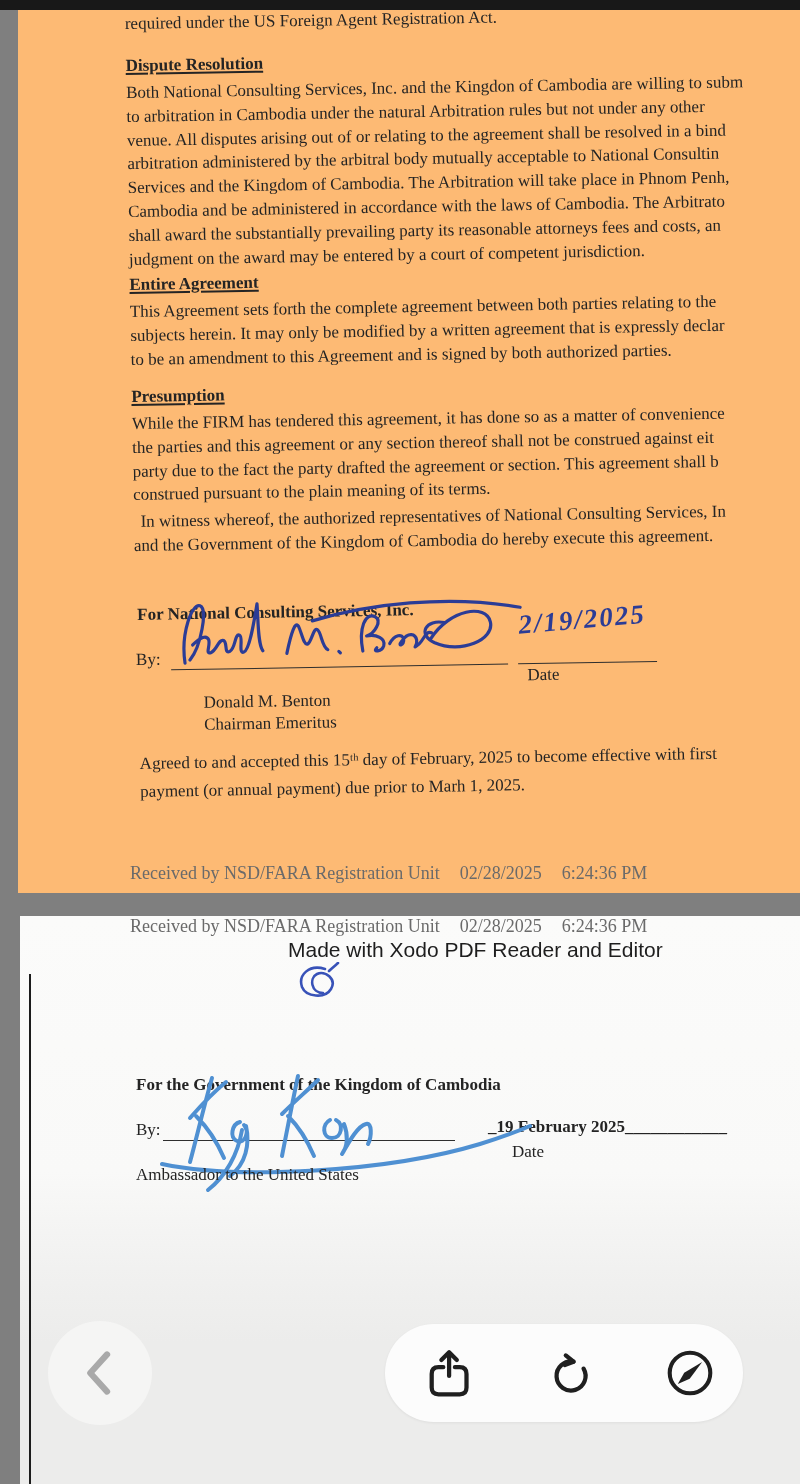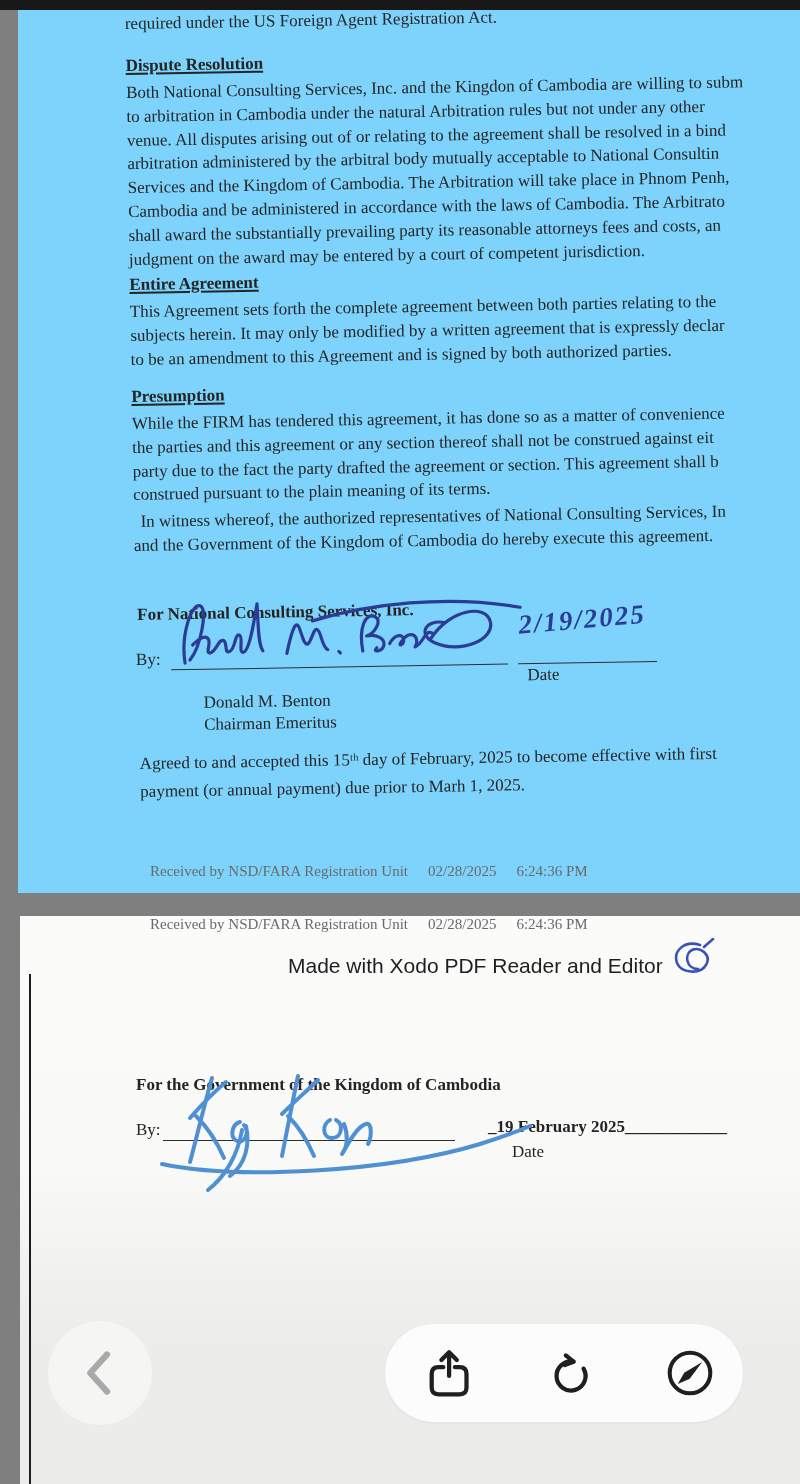--- a/index.html
+++ b/index.html
@@ -1,42 +1,42 @@
 <!DOCTYPE html>
 <html><head>
 <meta charset="utf-8">
 <style>
   html,body{margin:0;padding:0;}
   body{width:800px;height:1484px;background:#7f7f7f;font-family:"Liberation Serif","DejaVu Serif",serif;}
   .viewport{position:relative;width:800px;height:1484px;overflow:hidden;}
   .topbar{position:absolute;left:0;top:0;width:800px;height:10px;background:#181818;z-index:5;}
 
   
-  .page{position:absolute;background:#7dd3fc;}
+  .page{position:absolute;background:#fdba74;}
   .page1{left:18px;top:10px;width:782px;height:883px;}
   .page2{left:20px;top:916px;width:780px;height:568px;
          background:linear-gradient(180deg,#fbfbfa 0%,#f9f9f8 45%,#f1f1f0 62%,#ececeb 75%,#ececeb 100%);}
   .scan{position:absolute;left:0;top:0;width:100%;height:100%;
         transform:rotate(-1deg);transform-origin:115px 480px;color:#242424;}
   .page2-content{position:absolute;left:0;top:0;width:100%;height:100%;color:#242424;}
 
   .line{white-space:nowrap;font-size:17px;line-height:23.8px;}
   .pos{position:absolute;}
   .h{font-weight:bold;font-size:17px;margin:0;text-decoration:underline;text-decoration-thickness:1.6px;text-underline-offset:2px;}
   .bold{font-weight:bold;}
   .witness .line:first-child{padding-left:7px;}
   .agreed .line{line-height:28px;}
 
   
   .sigline{position:absolute;border-bottom:1.8px solid #2e2e2e;}
   .hand-date{position:absolute;font-style:italic;font-weight:bold;font-size:27px;color:#2b3c96;transform:rotate(-4deg);letter-spacing:2px;}
   .sig-svg{position:absolute;overflow:visible;}
-  .stamp{position:absolute;font-size:15px;color:#6a6a6a;white-space:nowrap;margin-left:20px;}
+  .stamp{position:absolute;font-size:18px;color:#6a6a6a;white-space:nowrap;}
   .stamp .gap{display:inline-block;width:20px;}
-  .made-with{position:absolute;font-family:"Liberation Sans","DejaVu Sans",sans-serif;font-size:21px;color:#1e1e1e;white-space:nowrap;display:flex;align-items:flex-end;}
+  .made-with{position:absolute;font-family:"Liberation Sans","DejaVu Sans",sans-serif;font-size:21px;color:#1e1e1e;white-space:nowrap;display:flex;align-items:flex-start;flex-direction:column;}
   .vline{position:absolute;left:9px;top:58px;bottom:0;width:1.6px;background:#1c1c1c;}
 
   
   .back-btn{position:absolute;left:48px;top:1321px;width:104px;height:104px;border-radius:52px;
             background:#f5f5f4;border:none;display:flex;align-items:center;justify-content:center;cursor:pointer;z-index:9;}
   .pill{position:absolute;left:385px;top:1324px;width:358px;height:98px;border-radius:49px;background:#fcfcfc;
         box-shadow:0 1px 3px rgba(0,0,0,.06);display:flex;align-items:center;justify-content:space-between;
         padding:0 24px 0 38px;box-sizing:border-box;z-index:9;}
   .tool-btn{background:none;border:none;padding:0;cursor:pointer;width:58px;height:58px;display:flex;align-items:center;justify-content:center;}
 </style>
@@ -137,20 +137,21 @@
       <svg class="sig-svg" style="left:128px;top:146px;" width="400" height="135" viewBox="0 0 400 135" fill="none" stroke-width="4" stroke-linecap="round" stroke-linejoin="round">
         <path d="M64,16 C56,44 48,78 42,100 M42,56 C56,40 68,28 78,20 M48,54 C60,66 70,82 76,96" stroke="#4f90d2"></path>
         <path d="M92,60 C84,62 81,76 89,79 C97,82 102,70 96,63 M98,64 C102,82 98,102 82,114" stroke="#4f90d2"></path>
         <path d="M150,14 C144,42 138,74 134,94 M134,52 C148,38 160,28 170,18 M140,54 C152,66 160,80 166,94" stroke="#4f90d2"></path>
         <path d="M182,58 C174,62 174,76 184,76 C194,76 196,62 188,58 M196,62 C200,72 200,84 194,92 C202,78 210,64 218,62 C224,60 224,74 220,82" stroke="#4f90d2"></path>
         <path d="M14,102 C90,118 240,110 332,82 C352,76 368,70 382,64" stroke="#4f90d2"></path>
         <path d="M94,68 C90,92 78,114 60,128" stroke="#4f90d2"></path>
       </svg>
 
       <div class="pos" style="left:116px;top:247px;">
+          <div class="line" style="line-height:23px;">Ambassador to the United States</div>
         </div>
     </div>
   </div>
 
   <button class="back-btn">
     <svg width="104" height="104" viewBox="0 0 104 104" fill="none" stroke="#a9a9a9" stroke-width="7" stroke-linecap="round" stroke-linejoin="round">
       <polyline points="60,31 41,52 60,73"></polyline>
     </svg>
   </button>
 

